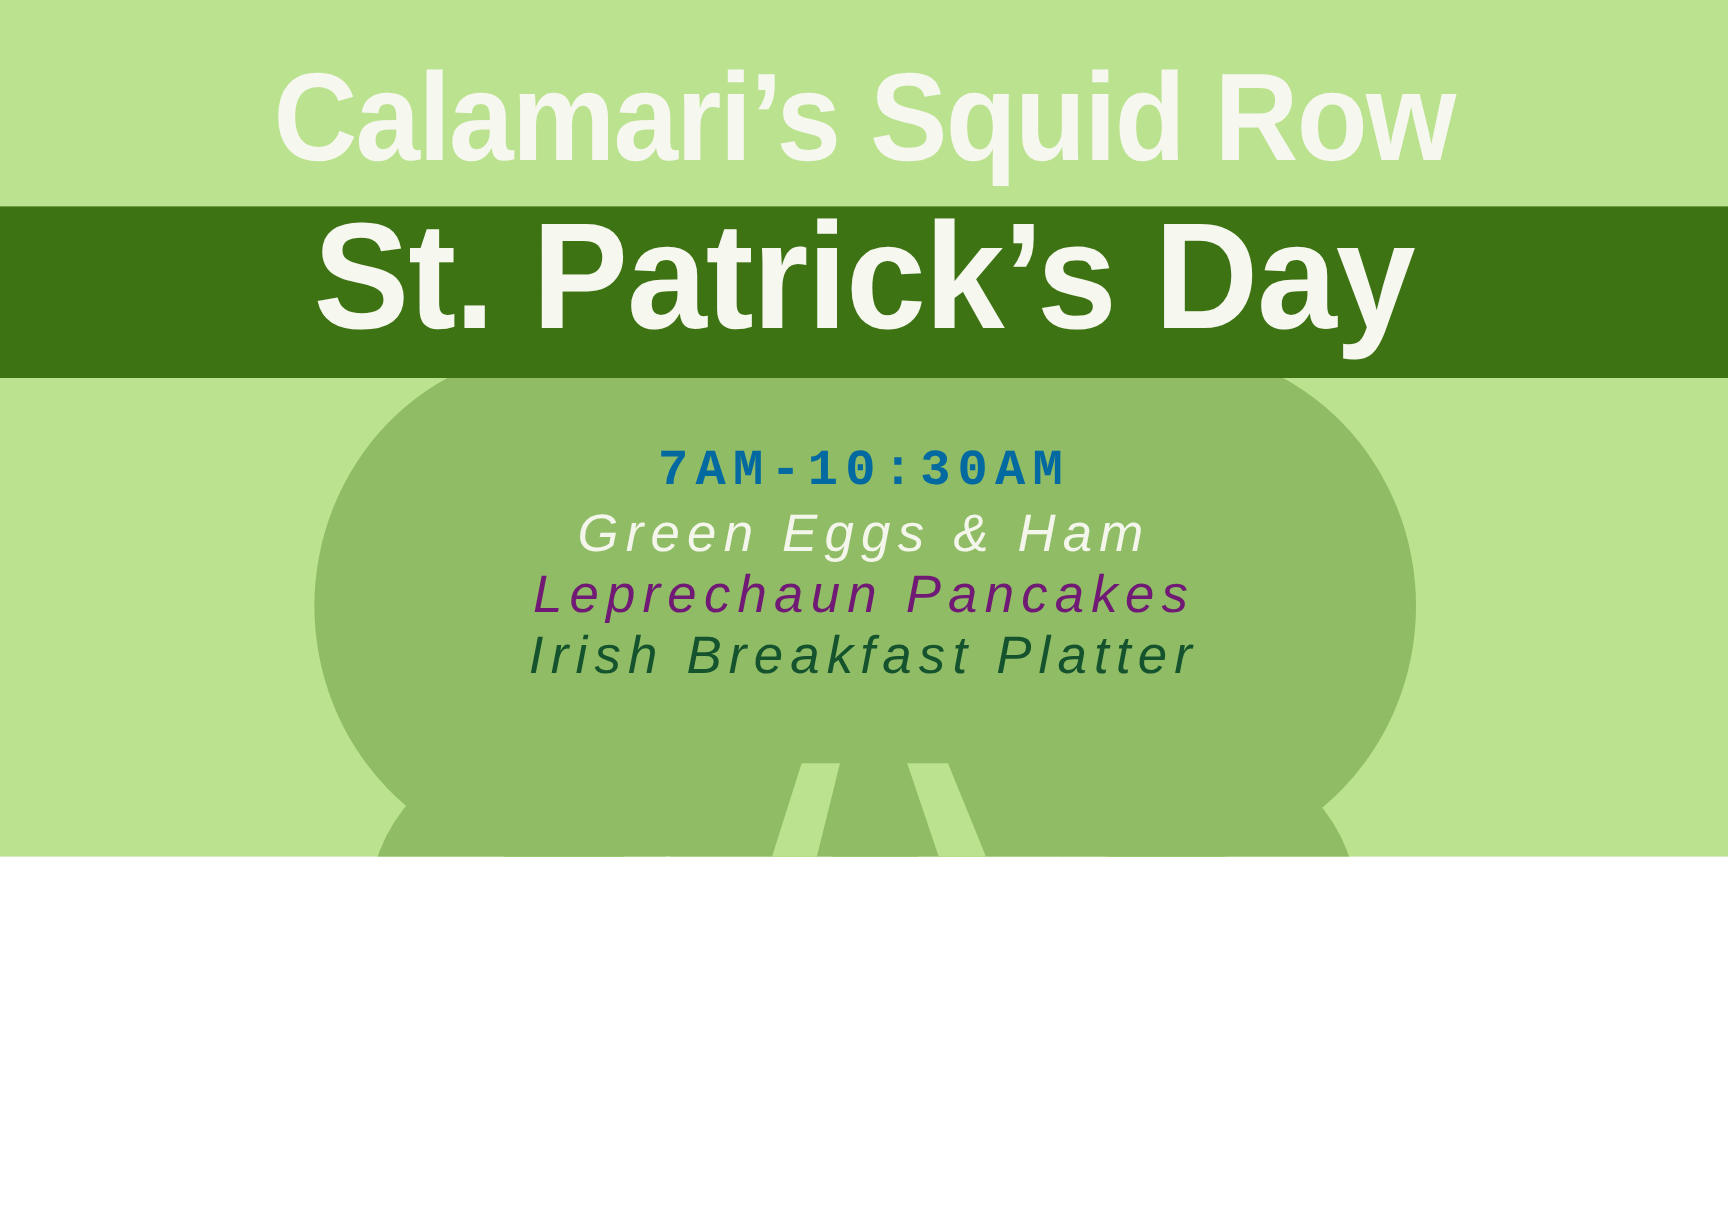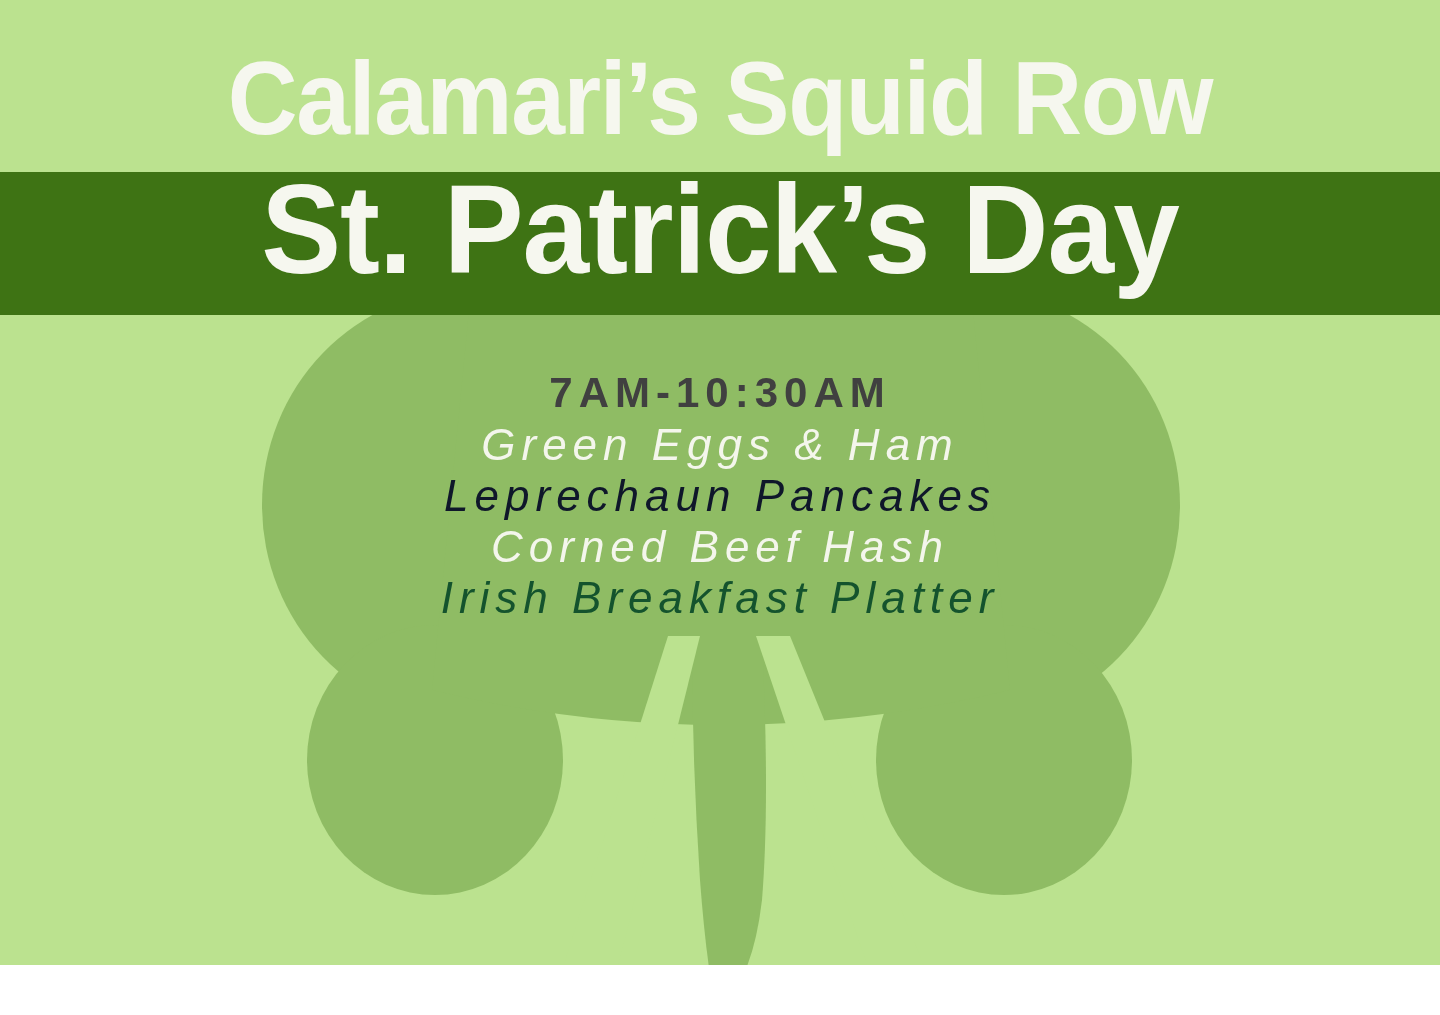--- a/index.html
+++ b/index.html
@@ -4,21 +4,21 @@
 <title>St. Patrick's Day Menu Flyer</title>
 <style>
   html, body {
     margin: 0;
     padding: 0;
     background: #ffffff;
   }
   #flyer {
     position: relative;
     width: 1440px;
-    height: 965px;
+    height: 714px;
     overflow: hidden;
     background: #bbe28f;
     font-family: "Liberation Sans", "DejaVu Sans", sans-serif;
     -webkit-font-smoothing: antialiased;
   }
 
   
   #shamrock-art {
     position: absolute;
     left: 0; top: 0;
@@ -146,23 +146,22 @@
   <div id="banner-band" style="background: rgb(62, 115, 20);"></div>
 
   <div class="heading-stack">
     <div id="restaurant-name" style="color: rgb(246, 247, 239);">Calamari’s Squid Row</div>
     <div id="event-title" style="color: rgb(246, 247, 239);">St. Patrick’s Day</div>
   </div>
 
   <div id="menu-block">
 
     <div>
-      <div class="menu-time" style="color: #404040;">7AM-10:30AM</div>
+      <div class="menu-time" style="color: #0369a1; font-family: Liberation Mono, monospace;">7AM-10:30AM</div>
       <div class="menu-item lg" style="color: rgb(244, 246, 236);">Green Eggs &amp; Ham</div>
-      <div class="menu-item lg" style="color: #0f172a; text-align: center;">Leprechaun Pancakes</div>
-      <div class="menu-item lg" style="color: rgb(244, 246, 236);">Corned Beef Hash</div>
+      <div class="menu-item lg" style="color: #701a75; text-align: center;">Leprechaun Pancakes</div>
       <div class="menu-item lg" style="color: #14532d;">Irish Breakfast Platter</div>
     </div>
 
 
   </div>
 
 </div>
 
 </body></html>

